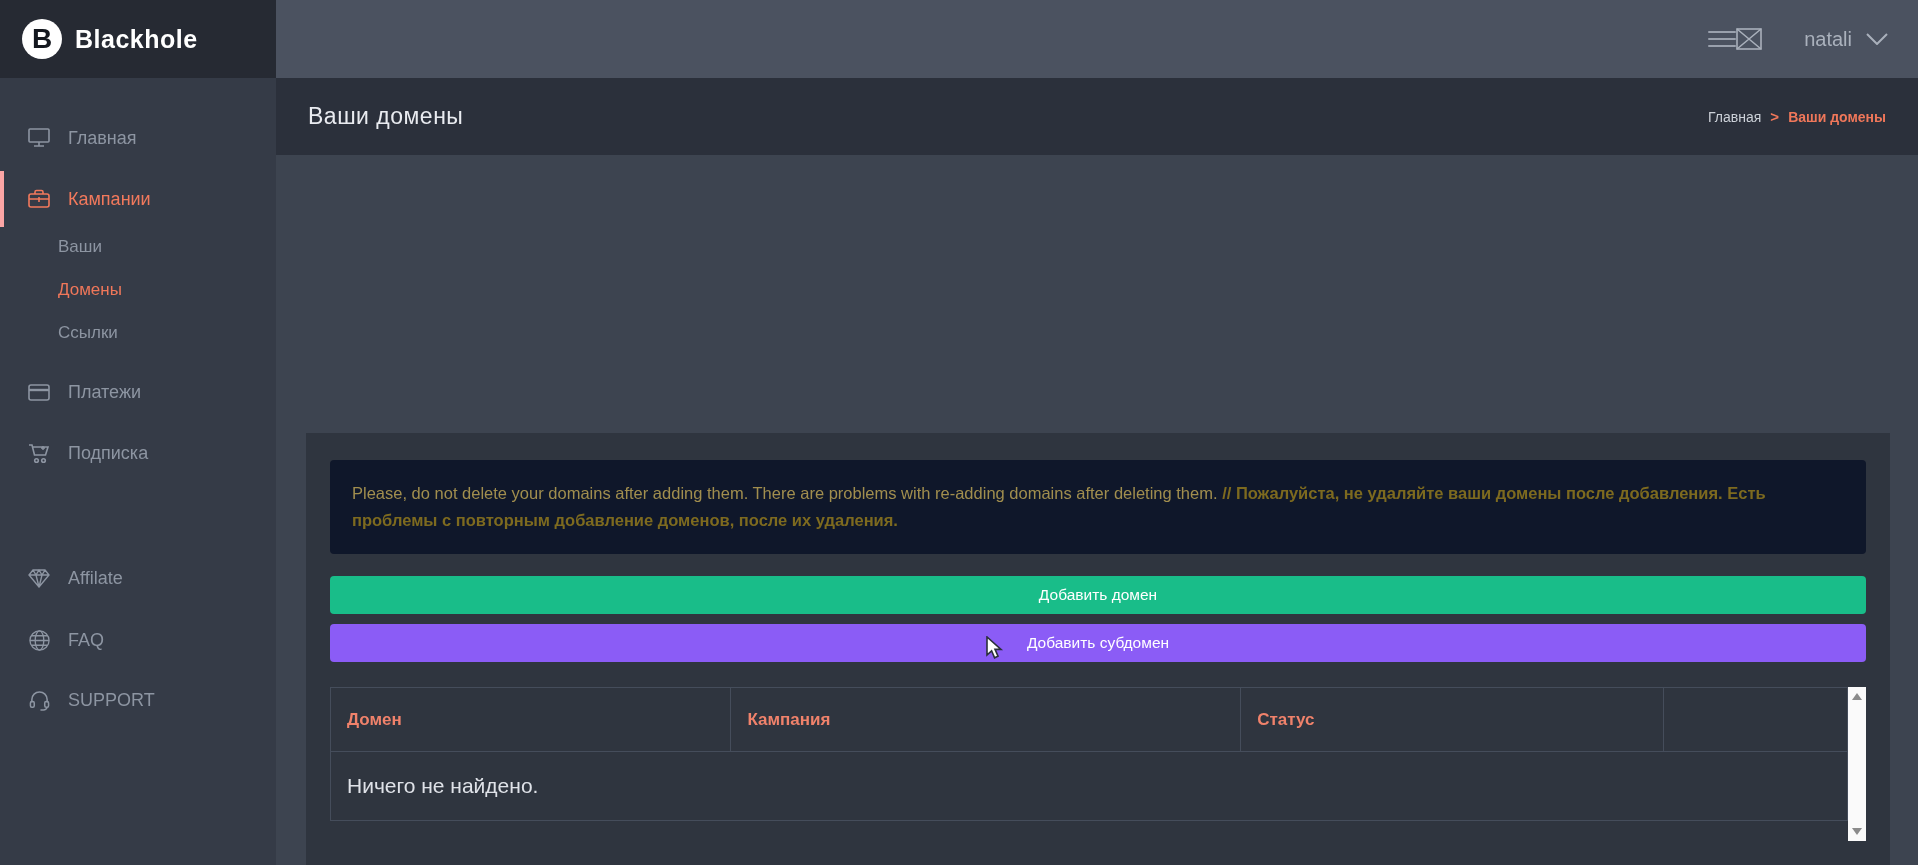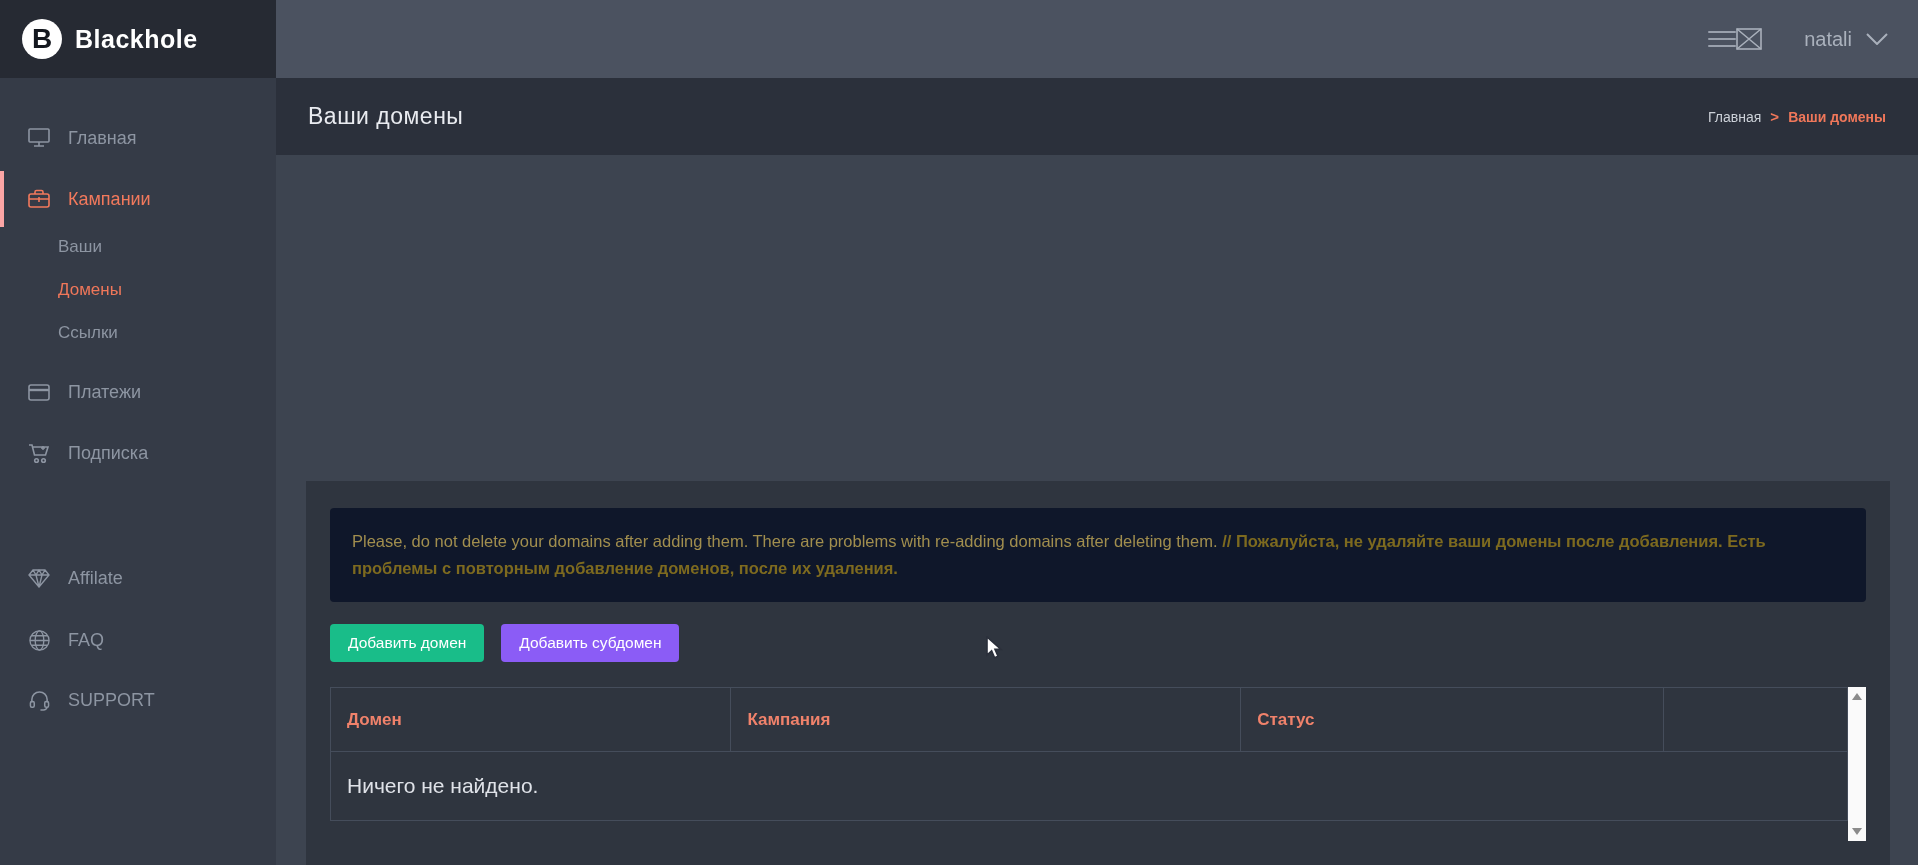--- a/index.html
+++ b/index.html
@@ -38,21 +38,21 @@
   .breadcrumb { display:flex; align-items:center; gap:9px; font-size:14px; }
   .crumb-home { color:#ccd1d8; cursor:pointer; }
   .crumb-sep  { color:#f0775a; font-size:15px; font-weight:700; }
   .crumb-current { color:#f0775a; font-weight:600; cursor:default; }
 
   
   .panel { margin:28px 28px 0 30px; background:#2f353f; padding:27px 24px 24px 24px; }
   .alert { background:#0f172a; border-radius:4px; padding:20px 22px; font-size:16.5px; line-height:1.65; color:#a18e4e; }
   .alert .alert-ru { color:#7d6a1f; font-weight:700; }
 
-  .btn-row { margin-top:22px; display:flex; gap:17px; }
+  .btn-row { margin-top:22px; display:flex; gap:10px;flex-direction:column; }
   .btn { border:none; border-radius:4px; padding:0 18px; height:38px; font-size:15.5px; color:#fff;
          font-family:"Liberation Sans", sans-serif; cursor:pointer; }
   .btn-green { background:#19bd89; }
   .btn-blue  { background:#8b5cf6; }
 
   .table-area { margin-top:25px; position:relative; height:154px; }
   table { width:calc(100% - 18px); border-collapse:collapse; table-layout:fixed; }
   th { border:1px solid #454d5b; height:64px; text-align:left; padding-left:16px;
        color:#f0826b; font-size:17px; font-weight:700; }
   td.empty-cell { border:1px solid #454d5b; height:69px; color:#dfe2e8; font-size:21px; padding-left:16px; }

